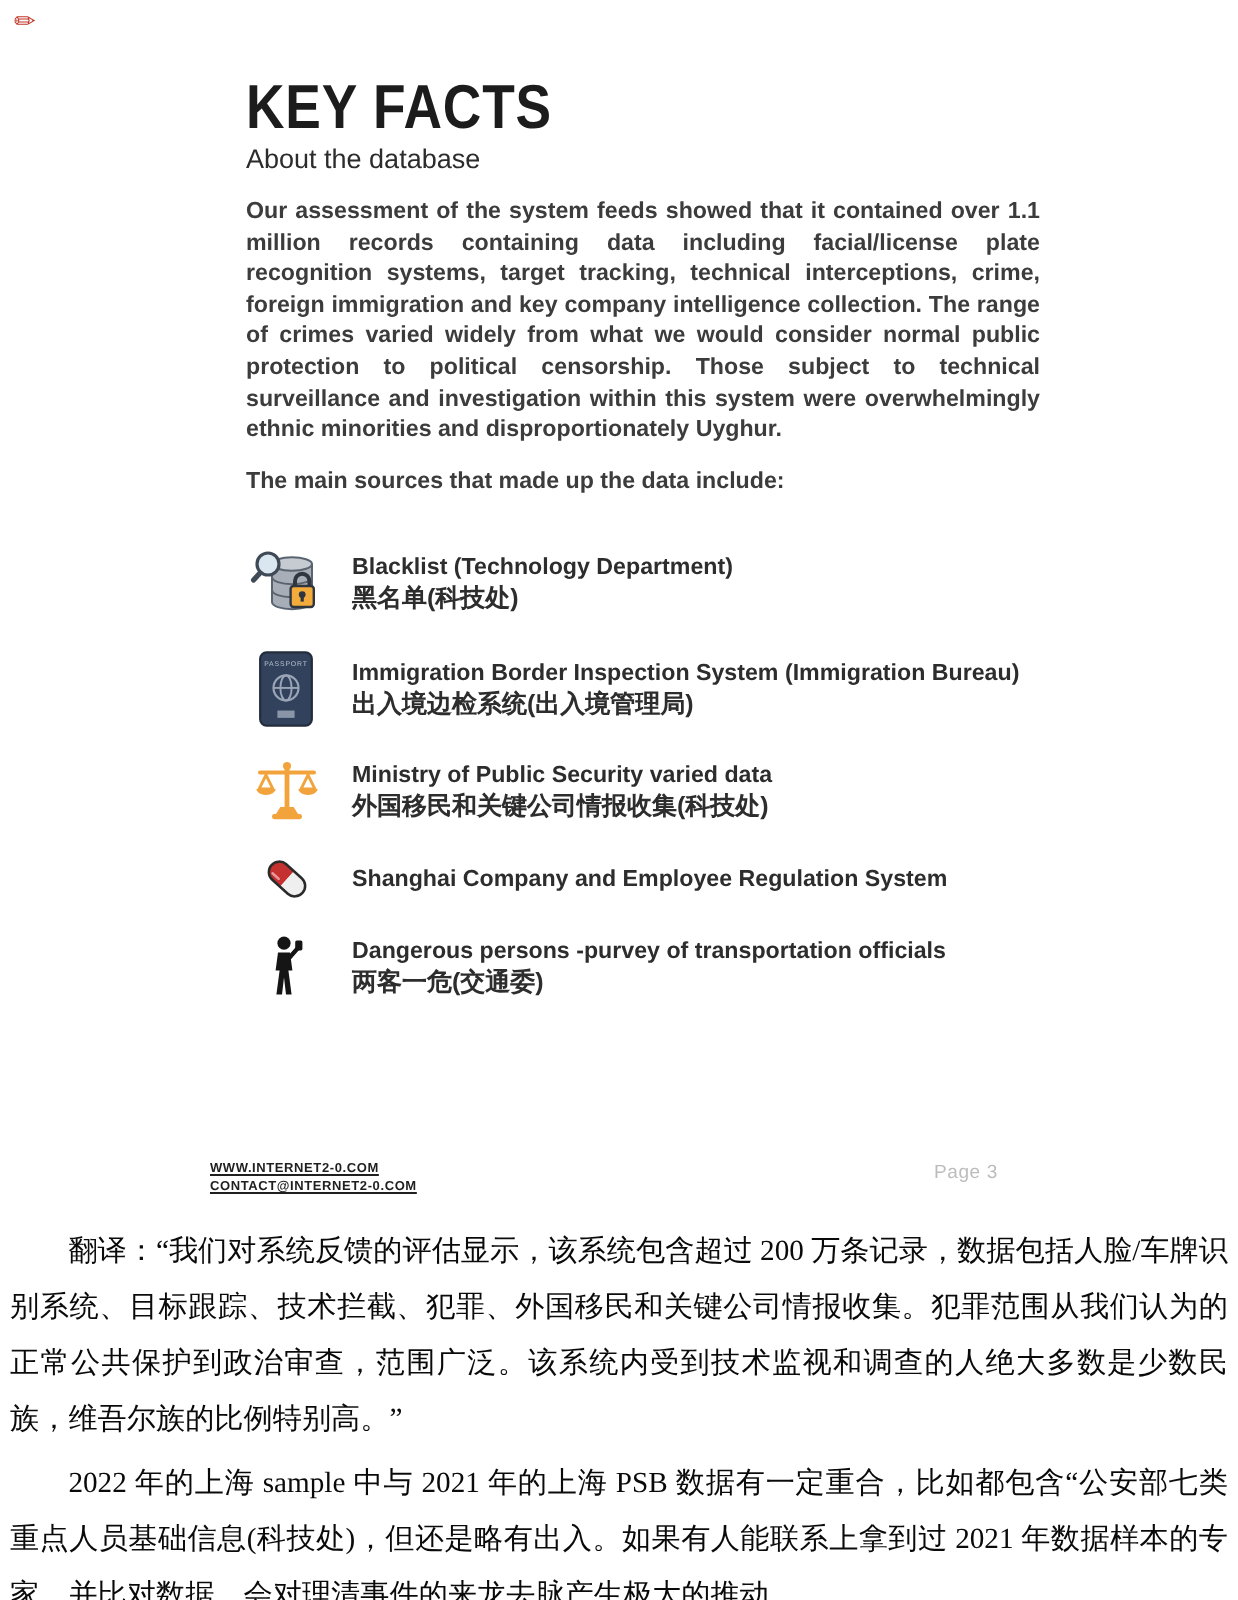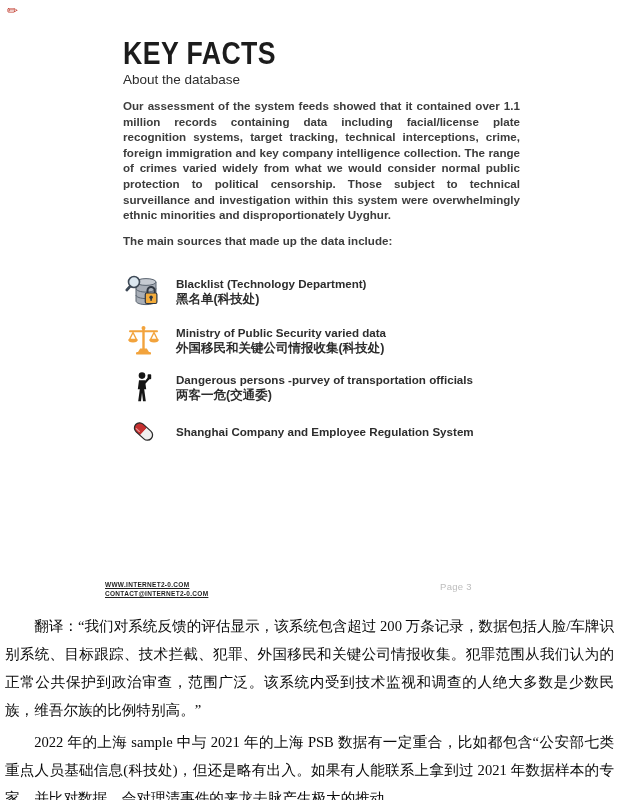--- a/index.html
+++ b/index.html
@@ -52,21 +52,21 @@
   .source-text .zh{
     font-size:12.5px;line-height:16px;
   }
   .footer-links{
     position:absolute;left:105px;top:580px;
     font-size:6.5px;font-weight:700;letter-spacing:.3px;
     color:#1f1f1f;line-height:9px;
   }
   .footer-links div{text-decoration:underline;cursor:pointer;}
   .page-num{
-    position:absolute;left:440px;top:581px;
+    position:absolute;left:467px;top:581px;
     font-size:9.5px;color:#bcbcbc;letter-spacing:.3px;
   }
   .translation{
     position:absolute;left:5px;top:612px;width:609px;
     font-family:"Liberation Serif","DejaVu Serif",serif;
     font-size:14.6px;line-height:28px;
     text-align:justify;color:#0a0a0a;
   }
   .translation p{margin:0;text-indent:2em;}
   .translation p + p{margin-top:4px;}
@@ -100,20 +100,36 @@
           <circle cx="26.1" cy="23.3" r="1.7" fill="#2f3640"></circle>
           <rect x="25.3" y="23.6" width="1.6" height="3.2" fill="#2f3640"></rect>
         </svg>
       </span>
       <div class="source-text">
         <div>Blacklist (Technology Department)</div>
         <div class="zh">黑名单(科技处)</div>
       </div>
     </div>
 
+    <div class="source-item">
+      <span class="icon-cell">
+        <svg width="28" height="39" viewBox="0 0 26 36">
+          <rect x="1" y="1" width="24" height="34" rx="3" fill="#32425c" stroke="#222c3c" stroke-width="1"></rect>
+          <text x="13" y="7.5" font-size="3.2" fill="#b6c0ce" text-anchor="middle" letter-spacing="0.4" font-family="Liberation Sans, sans-serif">PASSPORT</text>
+          <circle cx="13" cy="17.5" r="5.8" fill="none" stroke="#9aa6b6" stroke-width="1"></circle>
+          <ellipse cx="13" cy="17.5" rx="2.6" ry="5.8" fill="none" stroke="#9aa6b6" stroke-width="0.9"></ellipse>
+          <line x1="7.2" y1="17.5" x2="18.8" y2="17.5" stroke="#9aa6b6" stroke-width="0.9"></line>
+          <rect x="9" y="28" width="8" height="3.4" fill="#8a96a8"></rect>
+        </svg>
+      </span>
+      <div class="source-text">
+        <div>Immigration Border Inspection System (Immigration Bureau)</div>
+        <div class="zh">出入境边检系统(出入境管理局)</div>
+      </div>
+    </div>
 
     <div class="source-item">
       <span class="icon-cell">
         <svg width="37" height="31" viewBox="0 0 37 31">
           <circle cx="18.5" cy="3" r="2" fill="#f2a33c"></circle>
           <rect x="17.3" y="3" width="2.4" height="21" fill="#f2a33c"></rect>
           <rect x="4" y="5.2" width="29" height="2" rx="1" fill="#f2a33c"></rect>
           <path d="M8 7.5 L4.5 14.5 L11.5 14.5 Z" fill="none" stroke="#f2a33c" stroke-width="1.4"></path>
           <path d="M3.2 14.5 a4.8 3 0 0 0 9.6 0 z" fill="#f2a33c"></path>
           <path d="M29 7.5 L25.5 14.5 L32.5 14.5 Z" fill="none" stroke="#f2a33c" stroke-width="1.4"></path>
@@ -123,46 +139,46 @@
         </svg>
       </span>
       <div class="source-text">
         <div>Ministry of Public Security varied data</div>
         <div class="zh">外国移民和关键公司情报收集(科技处)</div>
       </div>
     </div>
 
     <div class="source-item">
       <span class="icon-cell">
-        <svg width="20" height="31" viewBox="0 0 20 31">
-          <circle cx="9" cy="3.6" r="3.3" fill="#151515"></circle>
-          <path d="M6 8.2 h6 l1.2 9 h-2 l1.6 12 h-2.8 l-1 -8.5 -1 8.5 H5.2 l1.6 -12 h-2 z" fill="#151515"></path>
-          <line x1="12" y1="10.5" x2="15.8" y2="6.2" stroke="#151515" stroke-width="2.2" stroke-linecap="round"></line>
-          <rect x="14.6" y="2.2" width="3.6" height="5" rx="0.8" fill="#151515"></rect>
-        </svg>
-      </span>
-      <div class="source-text">
-        <div>Dangerous persons -purvey of transportation officials</div>
-        <div class="zh">两客一危(交通委)</div>
-      </div>
-    </div>
-
-    <div class="source-item">
-      <span class="icon-cell">
         <svg width="25" height="25" viewBox="0 0 24 24">
           <g transform="rotate(-48 12 12)">
             <path d="M7 7 a5 5 0 0 1 10 0 v5 h-10 z" fill="#c53030"></path>
             <path d="M7 12 h10 v5 a5 5 0 0 1 -10 0 z" fill="#efefef"></path>
             <rect x="7" y="2" width="10" height="20" rx="5" fill="none" stroke="#2a2a2a" stroke-width="1.2"></rect>
             <line x1="9.4" y1="5" x2="9.4" y2="9" stroke="#e89a9a" stroke-width="1.2" stroke-linecap="round"></line>
           </g>
         </svg>
       </span>
       <div class="source-text">
         <div>Shanghai Company and Employee Regulation System</div>
+      </div>
+    </div>
+
+    <div class="source-item">
+      <span class="icon-cell">
+        <svg width="20" height="31" viewBox="0 0 20 31">
+          <circle cx="9" cy="3.6" r="3.3" fill="#151515"></circle>
+          <path d="M6 8.2 h6 l1.2 9 h-2 l1.6 12 h-2.8 l-1 -8.5 -1 8.5 H5.2 l1.6 -12 h-2 z" fill="#151515"></path>
+          <line x1="12" y1="10.5" x2="15.8" y2="6.2" stroke="#151515" stroke-width="2.2" stroke-linecap="round"></line>
+          <rect x="14.6" y="2.2" width="3.6" height="5" rx="0.8" fill="#151515"></rect>
+        </svg>
+      </span>
+      <div class="source-text">
+        <div>Dangerous persons -purvey of transportation officials</div>
+        <div class="zh">两客一危(交通委)</div>
       </div>
     </div>
 
 
   </div>
 </div>
 
 <div class="footer-links">
   <div>WWW.INTERNET2-0.COM</div>
   <div>CONTACT@INTERNET2-0.COM</div>

